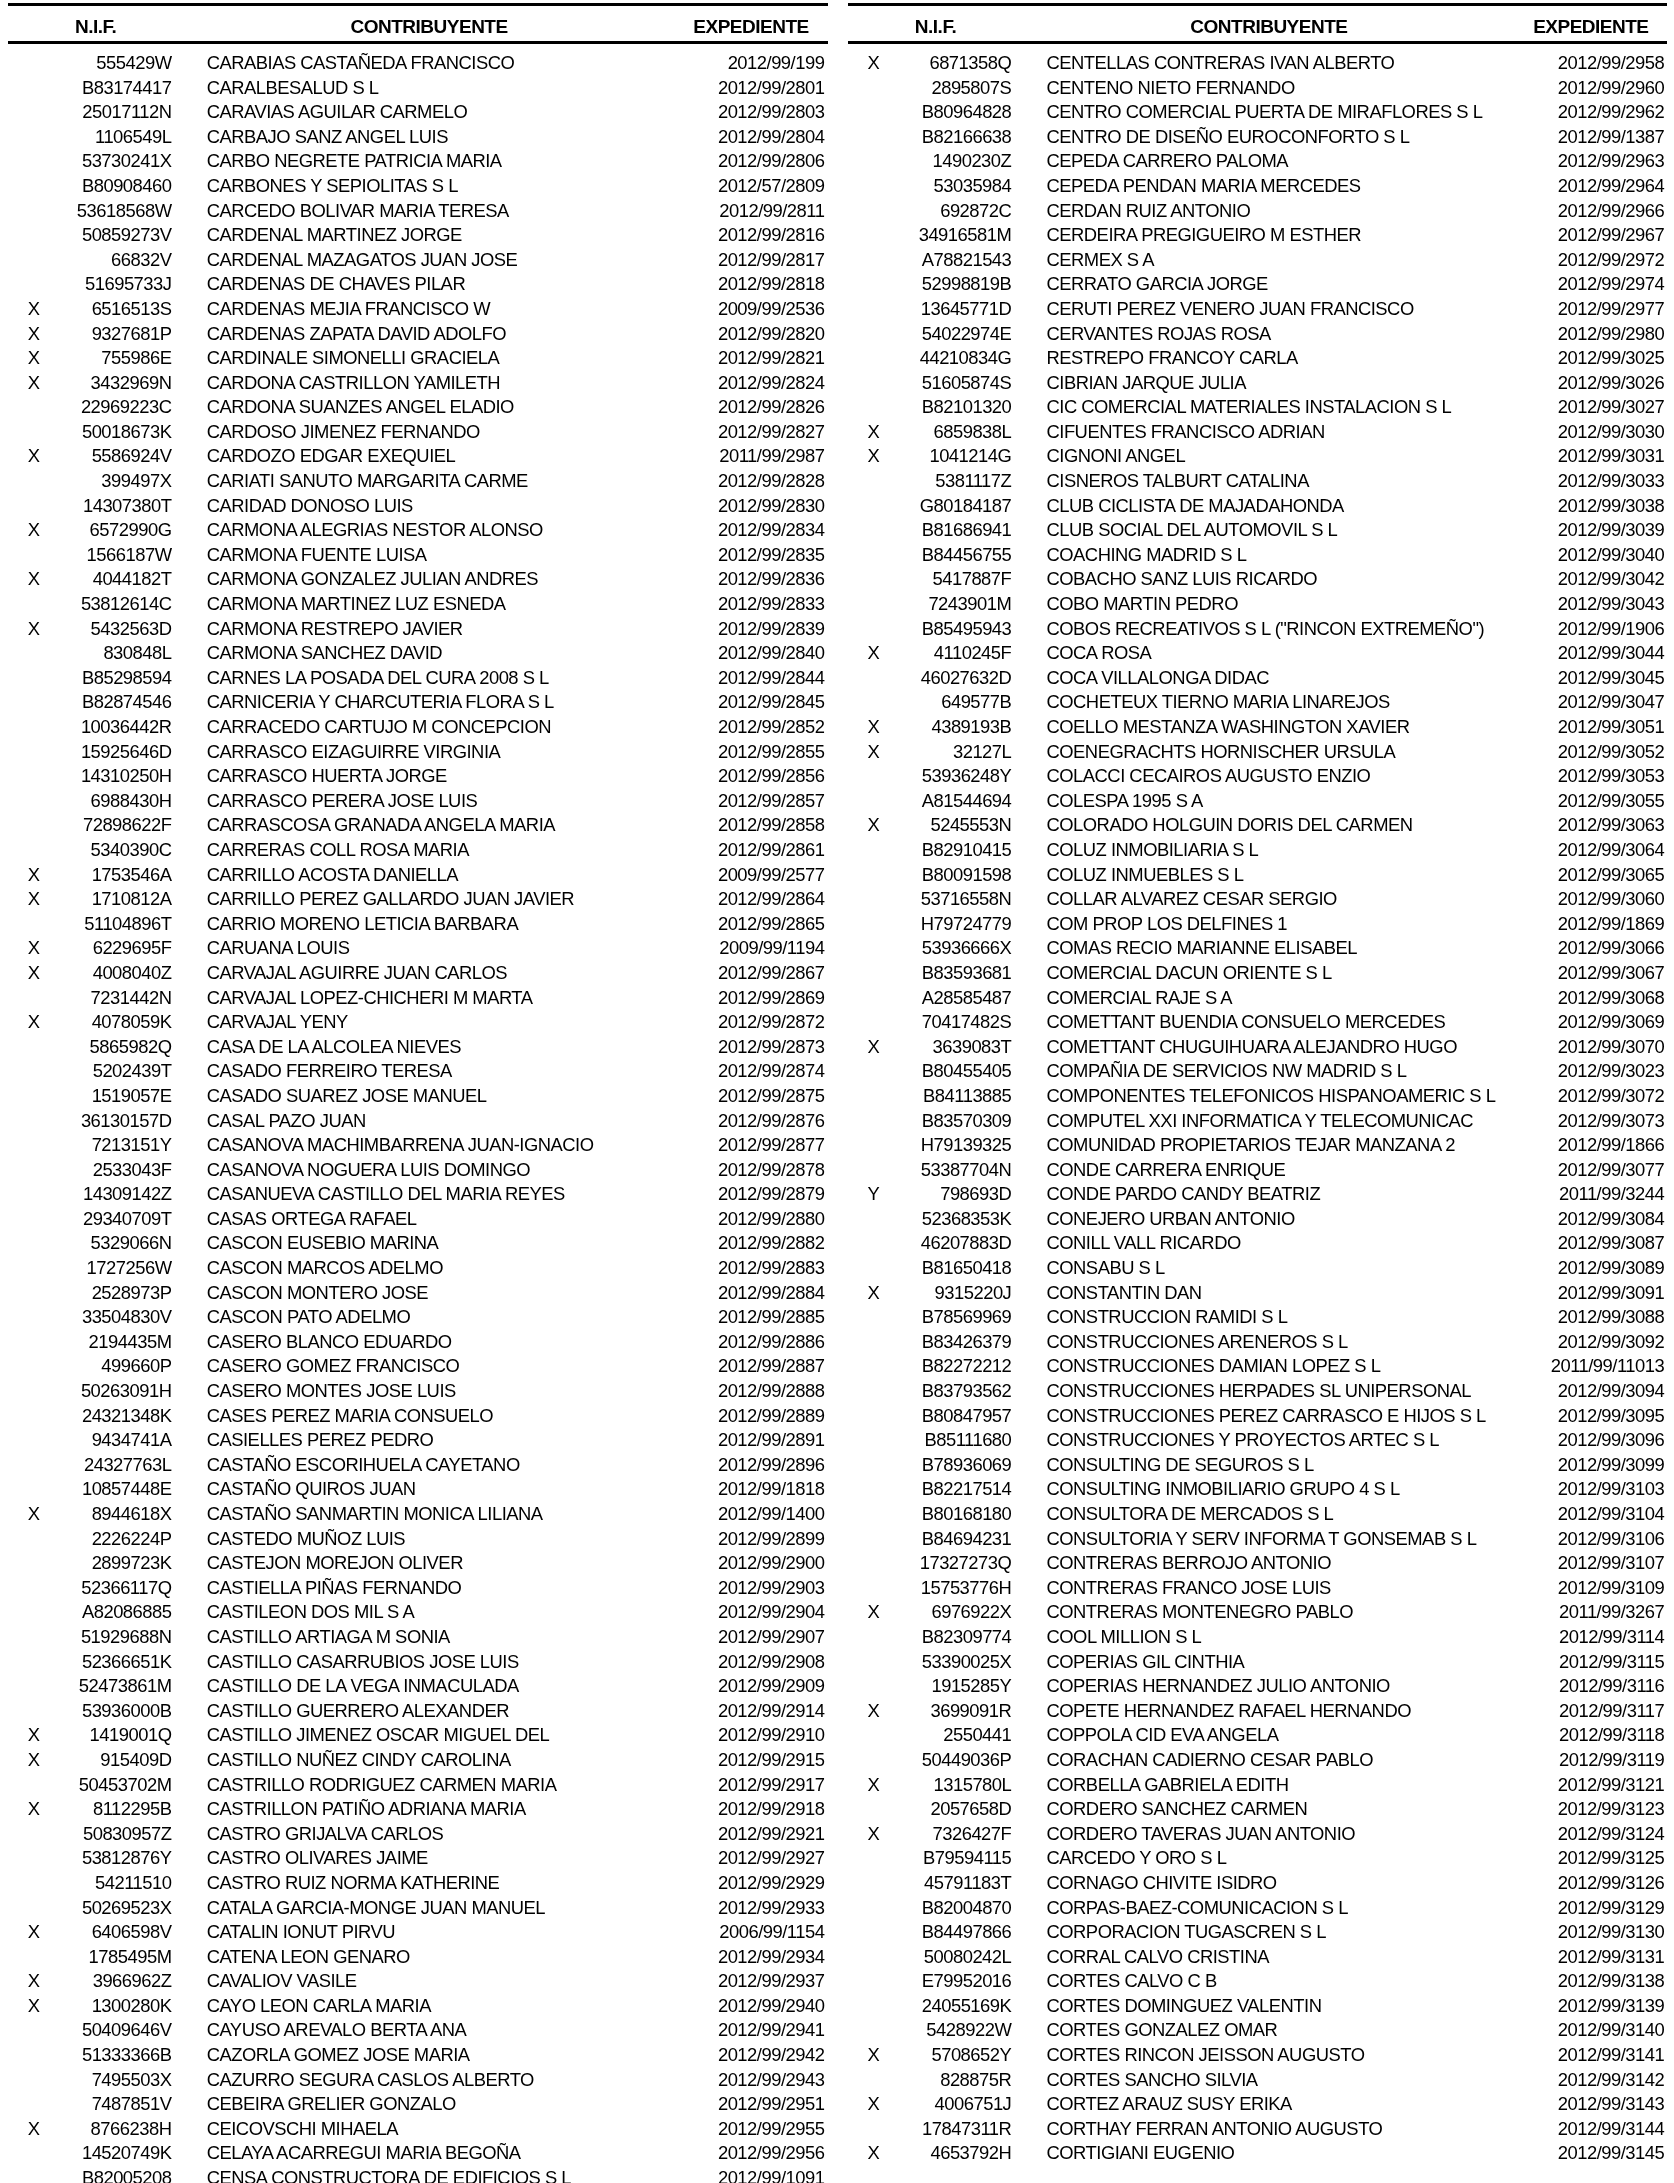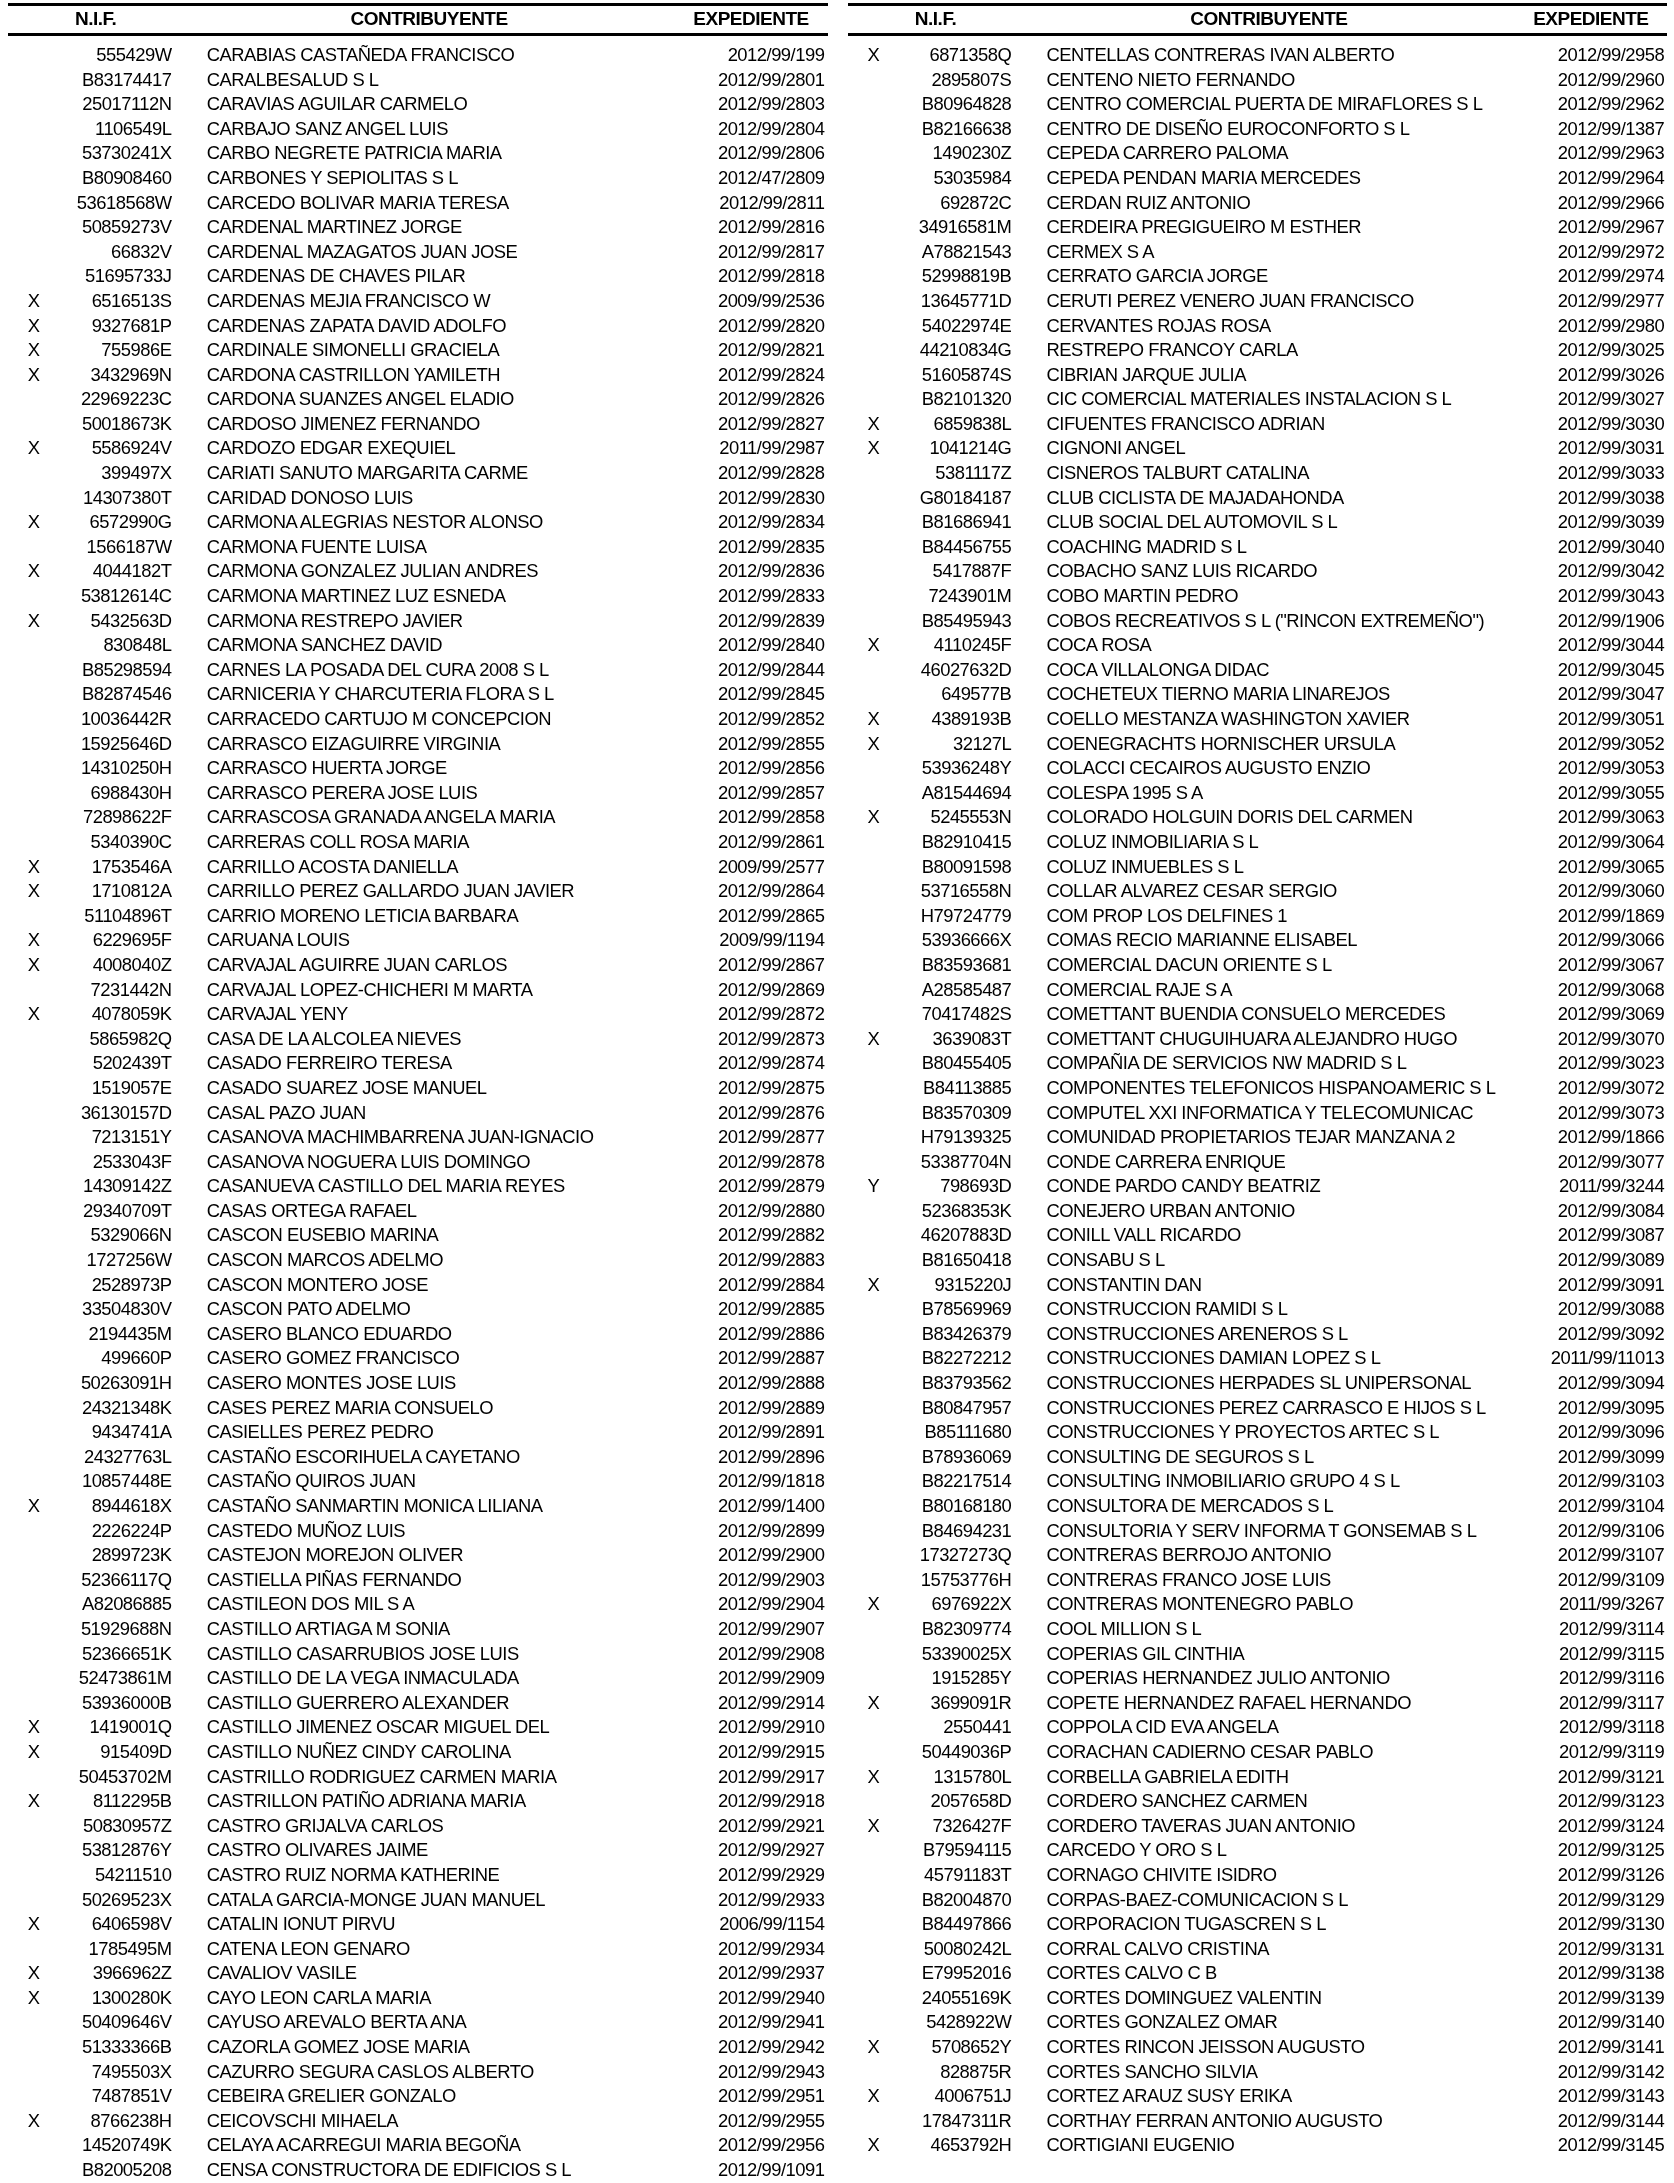--- a/index.html
+++ b/index.html
@@ -1,21 +1,21 @@
 <!DOCTYPE html>
 <html style="font-size:12.2px"><head>
 <meta charset="utf-8">
 <style>
   html,body{margin:0;padding:0;background:#ffffff;color:#000;}
   body{width:1675px;height:2183px;font-family:"Liberation Sans",sans-serif;overflow:hidden;}
   .page{display:flex;gap:20px;padding:3.1px 7.7px 0 7.7px;box-sizing:border-box;width:100%;}
   .taxtable{flex:1;min-width:0;}
   .thead{display:grid;grid-template-columns:176px 1fr 153px;border-top:3.1px solid #000;border-bottom:3.1px solid #000;
          font-weight:bold;font-size:19px;letter-spacing:-0.5px;padding:1.5px 0 3.1px 0;align-items:center;}
-  .th{text-align:center;white-space:nowrap;}
+  .th{text-align:center;white-space:nowrap;margin-top:8px;}
   .tbody{padding-top:7px;}
   .row{display:grid;grid-template-columns:176px 1fr 153px;height:24.6px;align-items:center;
        font-size:18.4px;letter-spacing:-0.5px;white-space:nowrap;}
   .cell{overflow:hidden;}
   .cell.nif{display:flex;justify-content:flex-end;padding:0 12.2px 0 20px;box-sizing:border-box;}
   .cell.nif.split{justify-content:space-between;}
   .cell.name{padding-left:23px;}
   .cell.exp{text-align:right;padding-right:3.1px;}
 </style>
 </head>
@@ -51,21 +51,21 @@
           <div class="cell exp">2012/99/2804</div>
         </div>
         <div class="row">
           <div class="cell nif">53730241X</div>
           <div class="cell name">CARBO NEGRETE PATRICIA MARIA</div>
           <div class="cell exp">2012/99/2806</div>
         </div>
         <div class="row">
           <div class="cell nif">B80908460</div>
           <div class="cell name">CARBONES Y SEPIOLITAS S L</div>
-          <div class="cell exp">2012/47/2809</div>
+          <div class="cell exp">2012/57/2809</div>
         </div>
         <div class="row">
           <div class="cell nif">53618568W</div>
           <div class="cell name">CARCEDO BOLIVAR MARIA TERESA</div>
           <div class="cell exp">2012/99/2811</div>
         </div>
         <div class="row">
           <div class="cell nif">50859273V</div>
           <div class="cell name">CARDENAL MARTINEZ JORGE</div>
           <div class="cell exp">2012/99/2816</div>

